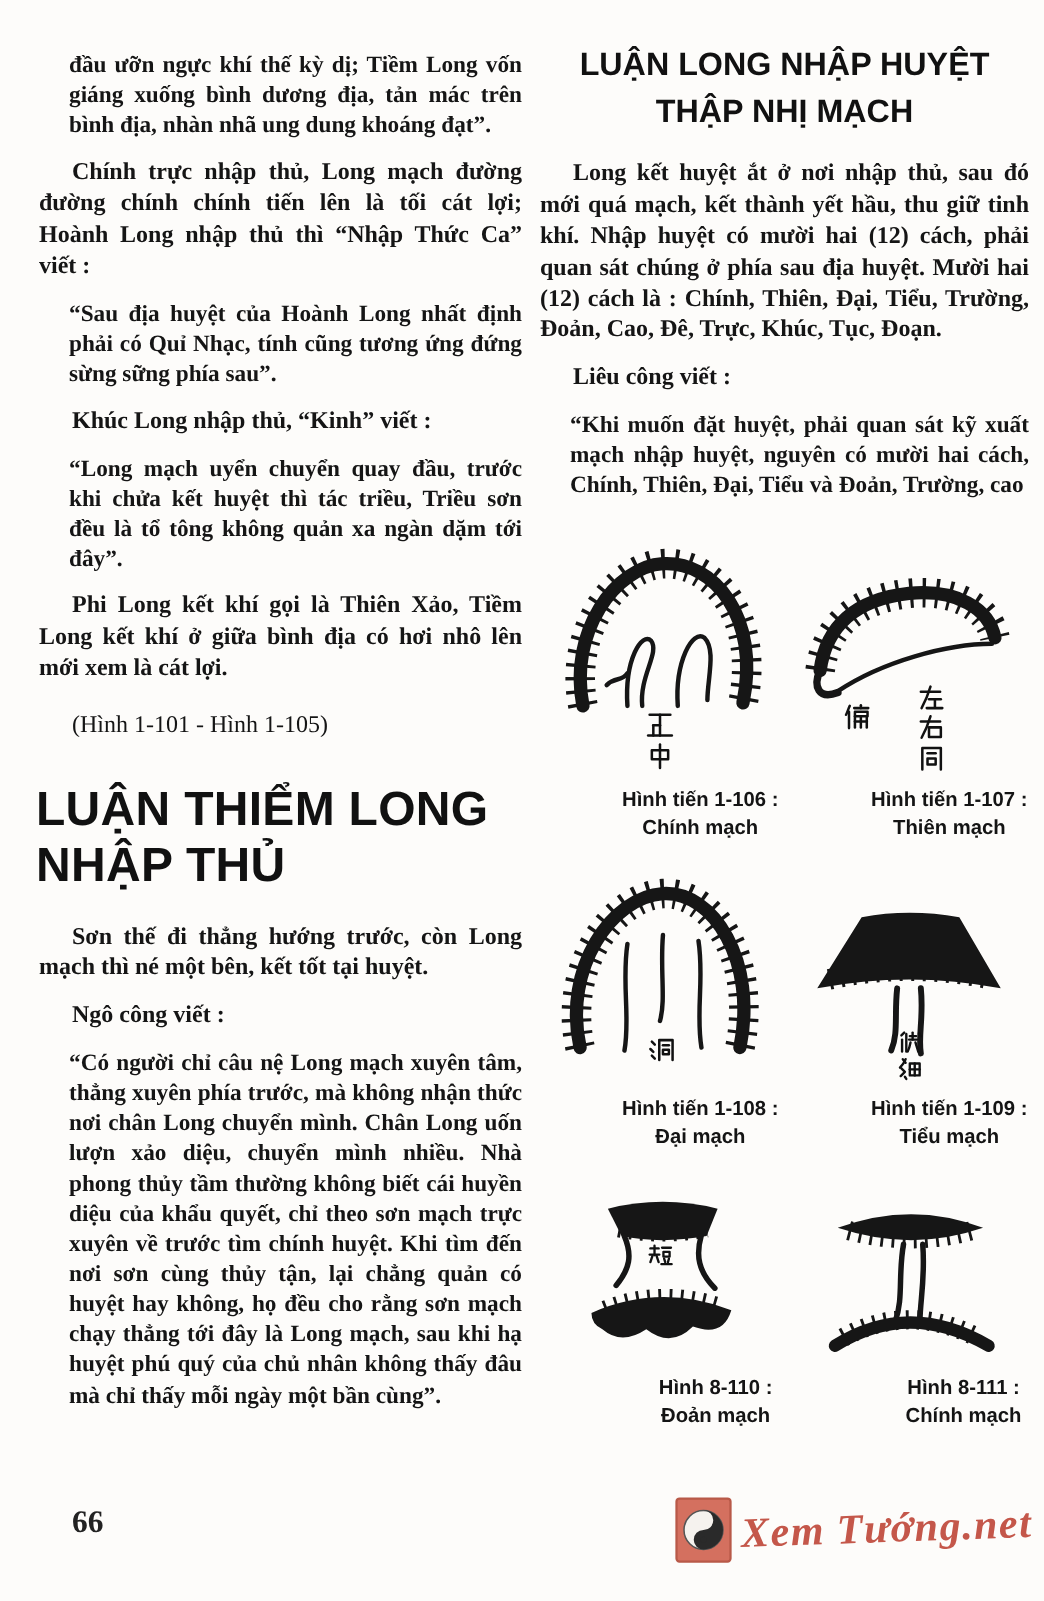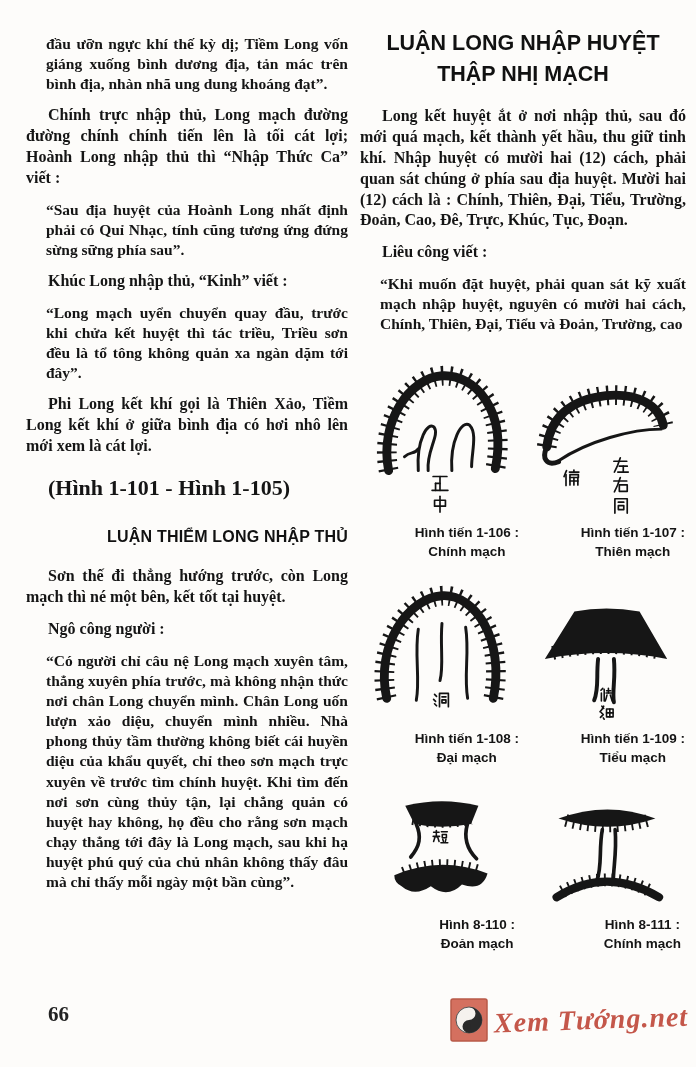--- a/index.html
+++ b/index.html
@@ -14,23 +14,23 @@
   .col-left{left:26px;top:24px;width:322px;}
   .col-right{left:360px;top:24px;width:326px;}
   p{margin:0 0 11px 0;font-size:16px;line-height:1.3;font-weight:700;}
   p.indent{text-indent:22px;}
   .quote{margin:10px 0 11px 20px;font-size:15.5px;font-weight:700;}
   h2{
     font-family:"Liberation Sans", sans-serif;
     font-weight:800;color:#111;
     margin:0;
   }
-  .h-left{font-size:16px;letter-spacing:.2px;margin:26px 0 20px -2px;text-align:right;}
+  .h-left{font-size:32px;letter-spacing:.2px;margin:26px 0 20px -2px;text-align:left;}
   .h-right{font-size:21.5px;line-height:1.45;text-align:center;margin:4px 0 16px 0;}
-  .figref{font-weight:700;font-size:22px;margin-bottom:0;margin-top:17px;}
+  .figref{font-weight:400;font-size:16px;margin-bottom:0;margin-top:17px;}
   .figures{
     margin-top:26px;
     display:grid;grid-template-columns:1fr 1fr;
     column-gap:6px;row-gap:14px;justify-items:center;
   }
   figure{margin:0;display:flex;flex-direction:column;align-items:flex-end;}
   figcaption{
     font-family:"Liberation Sans", sans-serif;font-weight:700;
     font-size:13.5px;line-height:1.4;text-align:center;color:#141414;margin-top:6px;
   }
@@ -64,21 +64,21 @@
     <p class="indent">Chính trực nhập thủ, Long mạch đường đường chính chính tiến lên là tối cát lợi; Hoành Long nhập thủ thì “Nhập Thức Ca” viết :</p>
     <p class="quote">“Sau địa huyệt của Hoành Long nhất định phải có Quỉ Nhạc, tính cũng tương ứng đứng sừng sững phía sau”.</p>
     <p class="indent">Khúc Long nhập thủ, “Kinh” viết :</p>
     <p class="quote">“Long mạch uyển chuyển quay đầu, trước khi chửa kết huyệt thì tác triều, Triều sơn đều là tổ tông không quản xa ngàn dặm tới đây”.</p>
     <p class="indent">Phi Long kết khí gọi là Thiên Xảo, Tiềm Long kết khí ở giữa bình địa có hơi nhô lên mới xem là cát lợi.</p>
     <p class="indent figref">(Hình 1-101 - Hình 1-105)</p>
 
     <h2 class="h-left">LUẬN THIỂM LONG NHẬP THỦ</h2>
 
     <p class="indent">Sơn thế đi thẳng hướng trước, còn Long mạch thì né một bên, kết tốt tại huyệt.</p>
-    <p class="indent">Ngô công người :</p>
+    <p class="indent">Ngô công viết :</p>
     <p class="quote">“Có người chỉ câu nệ Long mạch xuyên tâm, thẳng xuyên phía trước, mà không nhận thức nơi chân Long chuyển mình. Chân Long uốn lượn xảo diệu, chuyển mình nhiều. Nhà phong thủy tầm thường không biết cái huyền diệu của khẩu quyết, chỉ theo sơn mạch trực xuyên về trước tìm chính huyệt. Khi tìm đến nơi sơn cùng thủy tận, lại chẳng quản có huyệt hay không, họ đều cho rằng sơn mạch chạy thẳng tới đây là Long mạch, sau khi hạ huyệt phú quý của chủ nhân không thấy đâu mà chỉ thấy mỗi ngày một bần cùng”.</p>
   </div>
 
   <div class="col col-right">
     <h2 class="h-right">
       <span>LUẬN LONG NHẬP HUYỆT</span><br>
       <span>THẬP NHỊ MẠCH</span>
     </h2>
 
     <p class="indent">Long kết huyệt ắt ở nơi nhập thủ, sau đó mới quá mạch, kết thành yết hầu, thu giữ tinh khí. Nhập huyệt có mười hai (12) cách, phải quan sát chúng ở phía sau địa huyệt. Mười hai (12) cách là : Chính, Thiên, Đại, Tiểu, Trường, Đoản, Cao, Đê, Trực, Khúc, Tục, Đoạn.</p>

